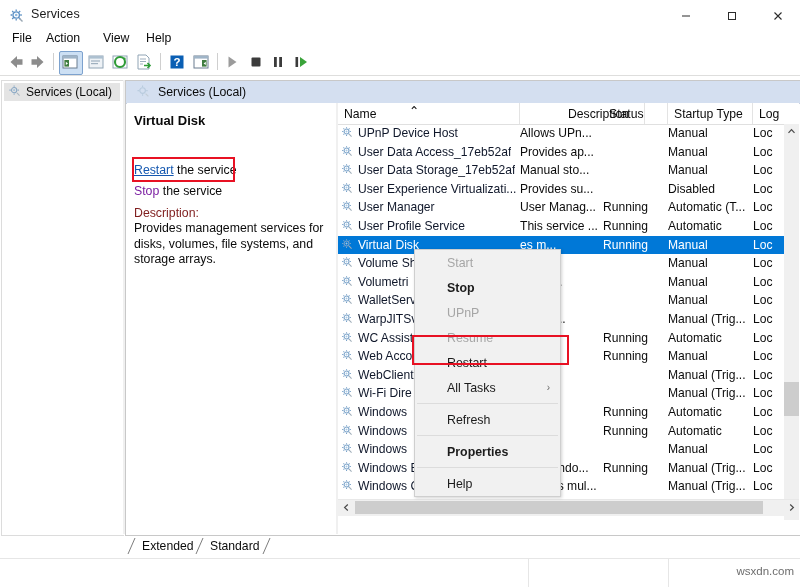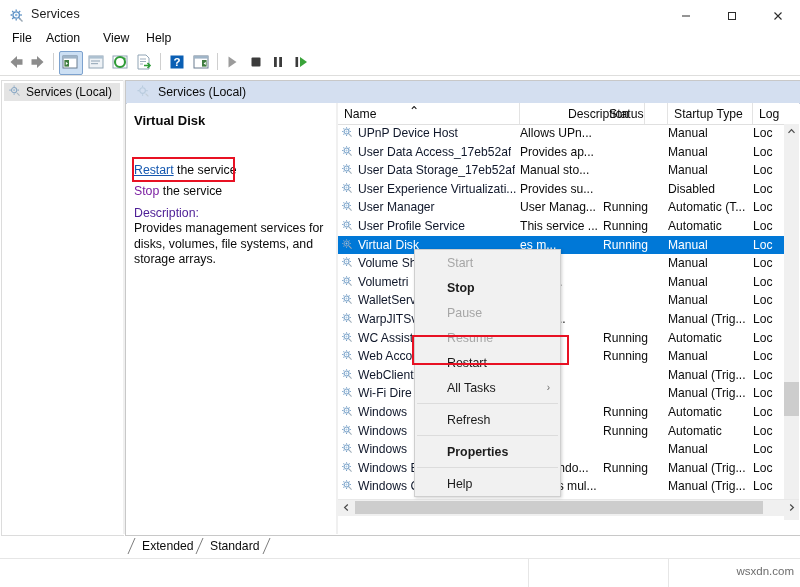--- a/index.html
+++ b/index.html
@@ -97,21 +97,21 @@
   }
   .link{
     position:absolute;left:7px;font-size:12.3px;white-space:nowrap;
   }
   .link .a{color:#7b1fa2;text-decoration:none;}
   .link .a.blue{color:#1558b0;text-decoration:underline;}
   .link .rest{color:#0b0b0b;}
   .link.stop{top:41px;margin-top:40px;}
   .link.restart{top:60px;}
 
-  .desc-label{position:absolute;left:7px;top:103px;font-size:12.3px;color:#4c1d95;}
+  .desc-label{position:absolute;left:7px;top:103px;font-size:12.3px;color:#7f1d1d;}
   .desc-body{
     position:absolute;left:7px;top:118px;width:190px;font-size:12.3px;
     line-height:15.5px;color:#0b0b0b;
   }
 
   .vsplit{
     position:absolute;left:210px;top:22px;width:2px;height:431px;background:#f0f0f0;
   }
 
   
@@ -762,21 +762,21 @@
   </div>
 
   <div class="ctxmenu" id="ctxmenu-host">
       <div class="mi disabled">
         <span>Start</span>
       </div>
       <div class="mi bold">
         <span>Stop</span>
       </div>
       <div class="mi disabled">
-        <span>Pause</span>
+        <span>UPnP</span>
       </div>
       <div class="mi disabled">
         <span>Resume</span>
       </div>
       <div class="mi">
         <span>Restart</span>
       </div>
       <div class="mi">
         <span>All Tasks</span>
         <span class="sub">›</span>

